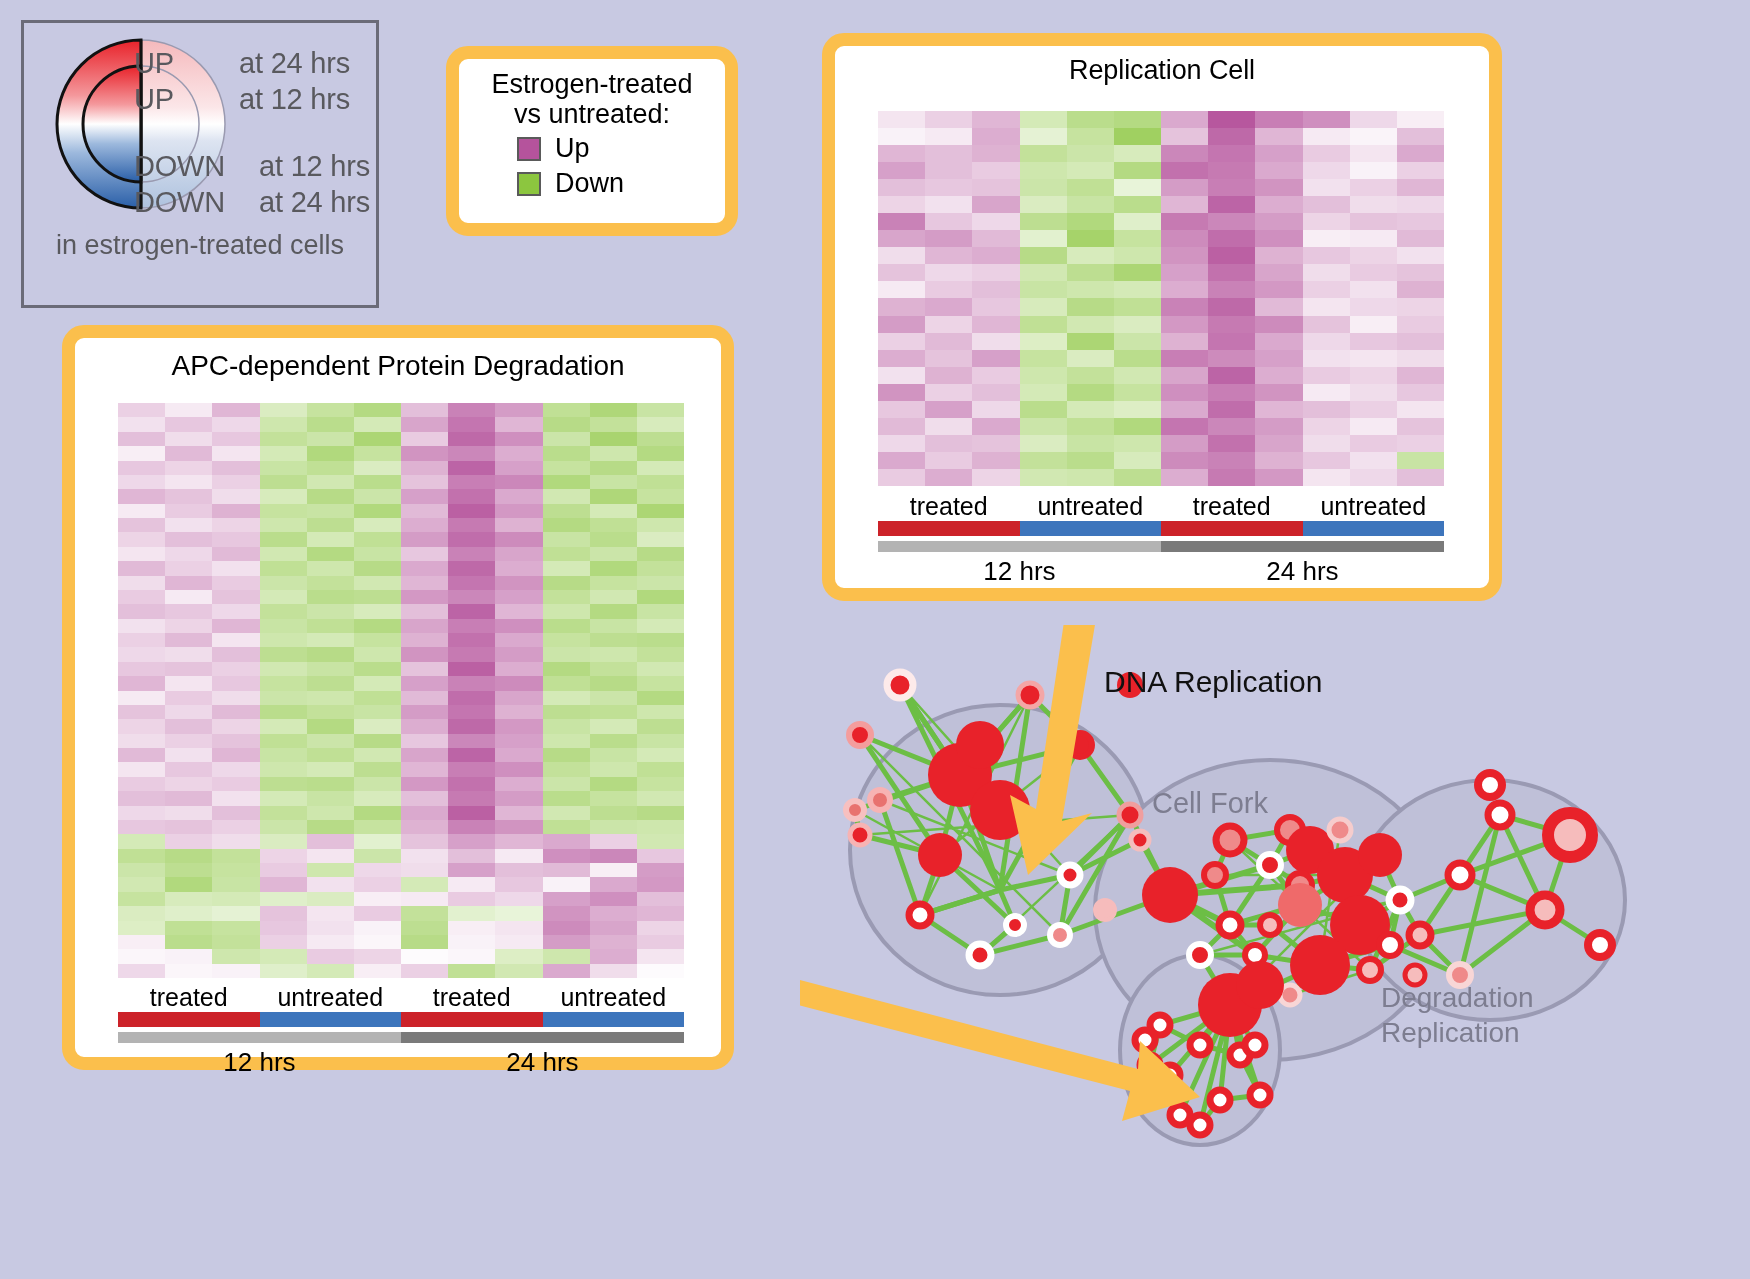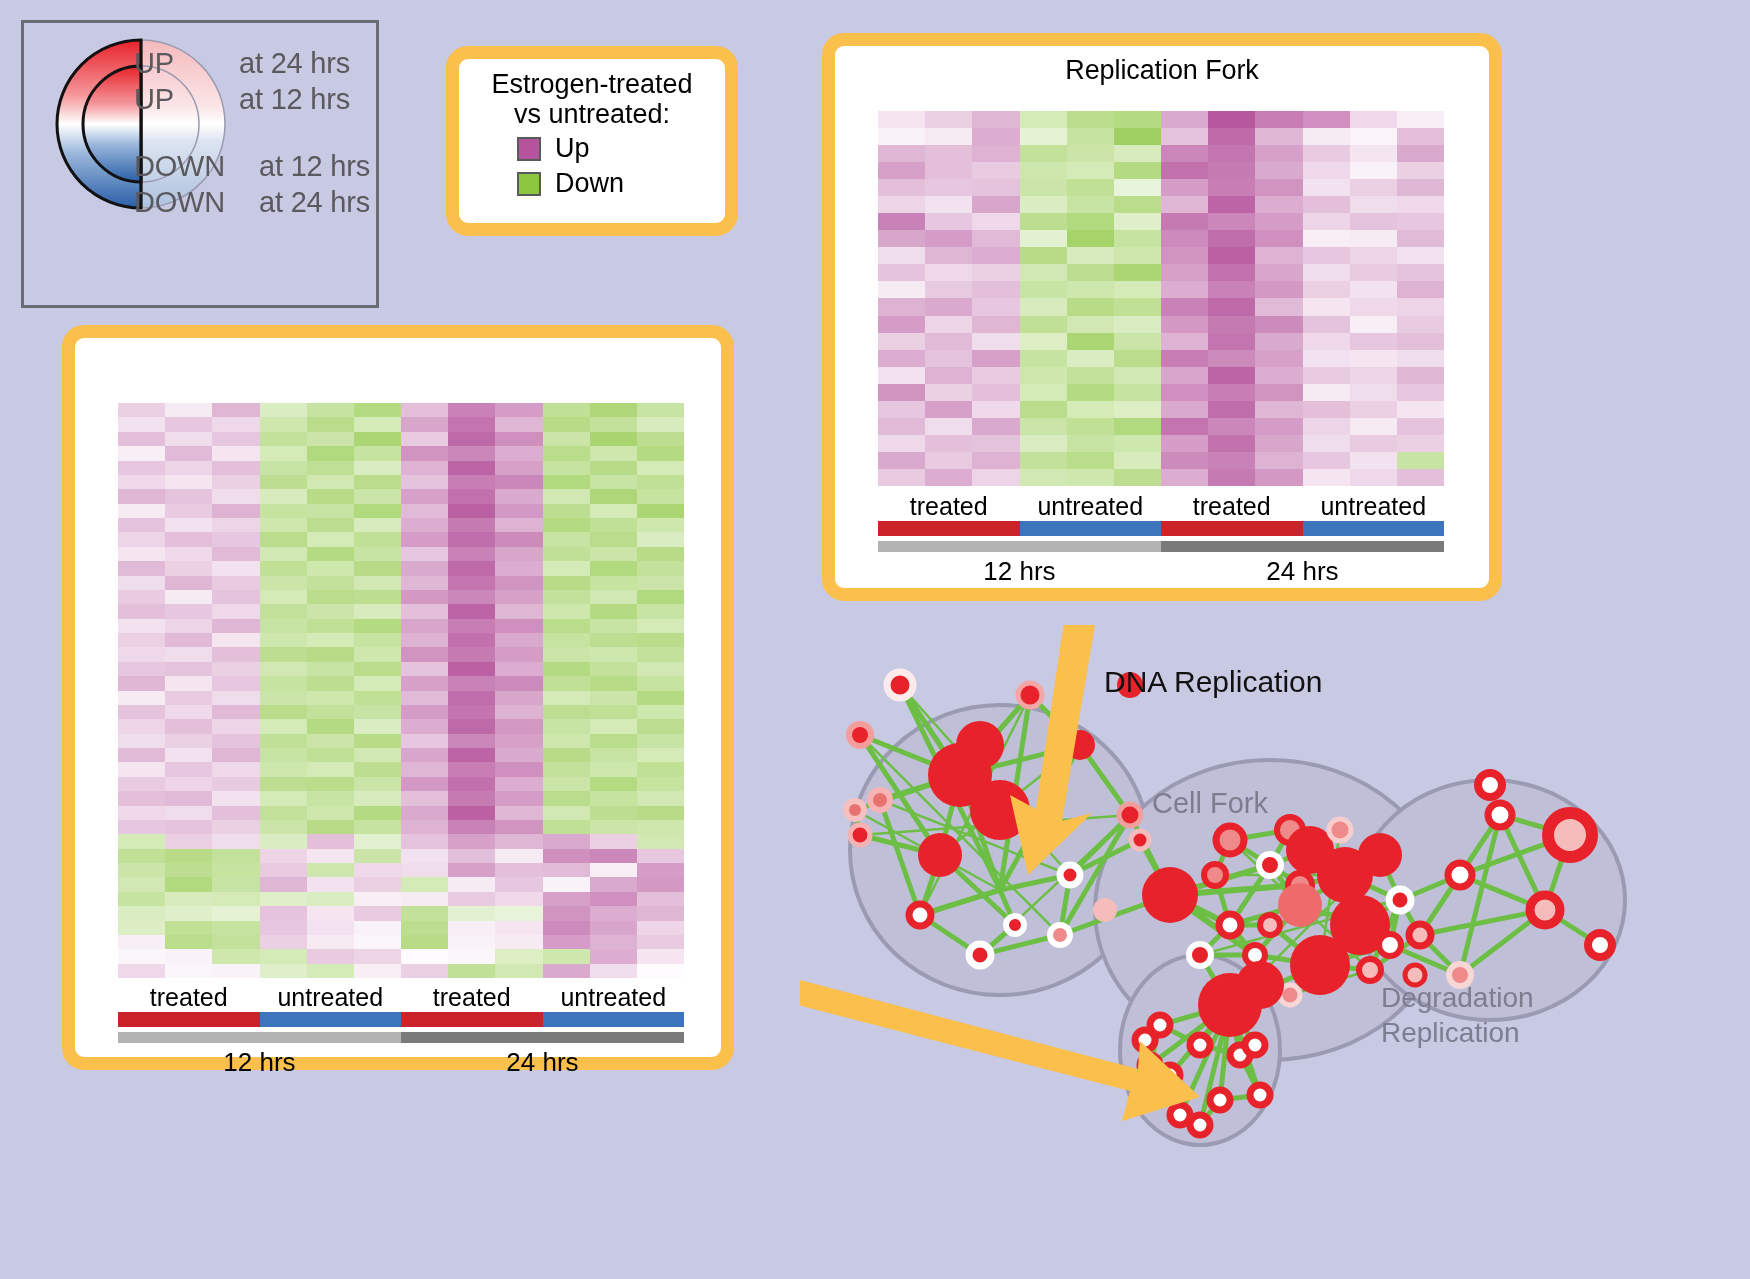--- a/index.html
+++ b/index.html
@@ -109,37 +109,38 @@
 
   <div class="wheel-txt" style="left:110px;top:24px;">UP</div>
   <div class="wheel-txt" style="left:215px;top:24px;">at 24 hrs</div>
   <div class="wheel-txt" style="left:110px;top:60px;">UP</div>
   <div class="wheel-txt" style="left:215px;top:60px;">at 12 hrs</div>
   <div class="wheel-txt" style="left:110px;top:127px;">DOWN</div>
   <div class="wheel-txt" style="left:235px;top:127px;">at 12 hrs</div>
   <div class="wheel-txt" style="left:110px;top:163px;">DOWN</div>
   <div class="wheel-txt" style="left:235px;top:163px;">at 24 hrs</div>
 
+  <div class="foot-txt" style="left:0;top:207px;">in estrogen-treated cells</div>
 </div>
 
 <div class="abs orange-card" id="estrogen-card">
   <div class="ecap">Estrogen-treated</div>
   <div class="ecap" style="margin-top:0">vs untreated:</div>
   <div class="legrow">
     <i class="swatch" style="background:#b5539c"></i>
     <span>Up</span>
   </div>
   <div class="legrow">
     <i class="swatch" style="background:#8cc63f"></i>
     <span>Down</span>
   </div>
 </div>
 
 <div class="abs orange-card" id="repfork-card">
-  <div class="card-title">Replication Fork</div>
+  <div class="card-title">Replication Cell</div>
   <div class="hm" id="hm-rf" style="left: 43px; top: 65px; width: 566px; height: 375px; grid-template-columns: repeat(12, 1fr); grid-template-rows: repeat(22, 1fr);">
       <div style="background: rgb(244, 229, 240);"></div>
       <div style="background: rgb(235, 208, 228);"></div>
       <div style="background: rgb(224, 182, 213);"></div>
       <div style="background: rgb(212, 234, 183);"></div>
       <div style="background: rgb(186, 221, 140);"></div>
       <div style="background: rgb(180, 218, 130);"></div>
       <div style="background: rgb(218, 169, 206);"></div>
       <div style="background: rgb(183, 87, 158);"></div>
       <div style="background: rgb(200, 126, 181);"></div>
@@ -417,20 +418,21 @@
       <div style="background:#7a7a7a"></div>
     </div>
     <div class="timelabels">
       <div>12 hrs</div>
       <div>24 hrs</div>
     </div>
   </div>
 </div>
 
 <div class="abs orange-card" id="apc-card">
+  <div class="card-title">APC-dependent Protein Degradation</div>
   <div class="hm" id="hm-apc" style="left: 43px; top: 65px; width: 566px; height: 575px; grid-template-columns: repeat(12, 1fr); grid-template-rows: repeat(40, 1fr);">
       <div style="background: rgb(235, 208, 228);"></div>
       <div style="background: rgb(246, 234, 243);"></div>
       <div style="background: rgb(224, 182, 213);"></div>
       <div style="background: rgb(218, 236, 193);"></div>
       <div style="background: rgb(198, 227, 159);"></div>
       <div style="background: rgb(180, 218, 130);"></div>
       <div style="background: rgb(227, 191, 218);"></div>
       <div style="background: rgb(201, 130, 183);"></div>
       <div style="background: rgb(212, 156, 198);"></div>

